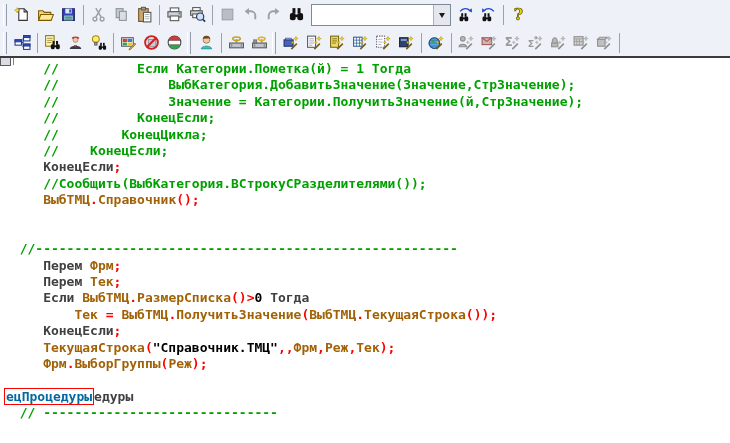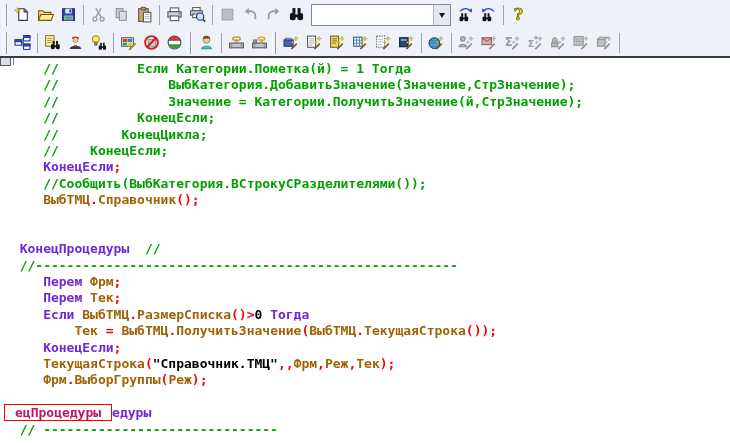--- a/index.html
+++ b/index.html
@@ -23,27 +23,27 @@
   .combo .arr{width:0;height:0;border:3px solid transparent;border-top:5px solid #1a1a1a;margin-top:4px}
 
   .editor{
     position:relative;background:#fff;height:382px;
     padding:3px 0 0 4px;
     font-family:"DejaVu Sans Mono","Liberation Mono",monospace;
     font-size:13px;font-weight:bold;
   }
   .code-line{height:16.4px;line-height:16.4px;white-space:pre}
   .tok-c{color:#00a000}
-  .tok-k{color:#6d28d9}
+  .tok-k{color:#404040}
   .tok-i{color:#a16207}
   .tok-p{color:#ff0000}
   .tok-s{color:#000000}
   .tok-w{color:#000000}
   .tok-ku{color:#ff0000;border-bottom:1px solid #ff0000}
-  .tok-box{color:#be185d;border:1px solid #ff0000;padding:0 10px}
+  .tok-box{color:#0369a1;border:1px solid #ff0000;padding:0 1px}
   .caret{display:inline-block;width:1px;height:13px;background:#000;vertical-align:-2px}
   .artifact-box{position:absolute;left:0;top:0;width:9px;height:7px;background:#d9dde6;border:1px solid #5a5a5a;border-top:none}
   .artifact-line{position:absolute;left:13px;top:0;width:1px;height:7px;background:#808080}
 </style>
 </head>
 <body>
 
 <div class="toolbars">
   <div class="tb-row" id="toolbar1">
       <div class="grip"></div>
@@ -497,21 +497,20 @@
       <div class="code-line"><span class="tok-c">     //              ВыбКатегория.ДобавитьЗначение(Значение,СтрЗначение);</span></div>
       <div class="code-line"><span class="tok-c">     //              Значение = Категории.ПолучитьЗначение(й,СтрЗначение);</span></div>
       <div class="code-line"><span class="tok-c">     //          КонецЕсли;</span></div>
       <div class="code-line"><span class="tok-c">     //        КонецЦикла;</span></div>
       <div class="code-line"><span class="tok-c">     //    КонецЕсли;</span></div>
       <div class="code-line"><span class="tok-w">     </span><span class="tok-k">КонецЕсли</span><span class="tok-p">;</span></div>
       <div class="code-line"><span class="tok-c">     //Сообщить(ВыбКатегория.ВСтрокуСРазделителями());</span></div>
       <div class="code-line"><span class="tok-w">     </span><span class="tok-i">ВыбТМЦ</span><span class="tok-p">.</span><span class="tok-i">Справочник</span><span class="tok-p">();</span></div>
       <div class="code-line"></div>
       <div class="code-line"></div>
-      <div class="code-line"><span class="tok-w">  </span><span class="tok-k">КонецПроцедуры</span><span class="tok-w">  </span><span class="tok-c">//</span></div>
       <div class="code-line"><span class="tok-w">  </span><span class="tok-c">//------------------------------------------------------</span></div>
       <div class="code-line"><span class="tok-w">     </span><span class="tok-k">Перем</span><span class="tok-w"> </span><span class="tok-i">Фрм</span><span class="tok-p">;</span></div>
       <div class="code-line"><span class="tok-w">     </span><span class="tok-k">Перем</span><span class="tok-w"> </span><span class="tok-i">Тек</span><span class="tok-p">;</span></div>
       <div class="code-line"><span class="tok-w">     </span><span class="tok-k">Если</span><span class="tok-w"> </span><span class="tok-i">ВыбТМЦ</span><span class="tok-p">.</span><span class="tok-i">РазмерСписка</span><span class="tok-p">()&gt;</span><span class="tok-s">0</span><span class="tok-w"> </span><span class="tok-k">Тогда</span></div>
       <div class="code-line"><span class="tok-w">         </span><span class="tok-i">Тек</span><span class="tok-w"> </span><span class="tok-p">=</span><span class="tok-w"> </span><span class="tok-i">ВыбТМЦ</span><span class="tok-p">.</span><span class="tok-i">ПолучитьЗначение</span><span class="tok-p">(</span><span class="tok-i">ВыбТМЦ</span><span class="tok-p">.</span><span class="tok-i">ТекущаяСтрока</span><span class="tok-p">());</span></div>
       <div class="code-line"><span class="tok-w">     </span><span class="tok-k">КонецЕсли</span><span class="tok-p">;</span></div>
       <div class="code-line"><span class="tok-w">     </span><span class="tok-i">ТекущаяСтрока</span><span class="tok-p">(</span><span class="tok-s">"Справочник.ТМЦ"</span><span class="tok-p">,,</span><span class="tok-i">Фрм</span><span class="tok-p">,</span><span class="tok-i">Реж</span><span class="tok-p">,</span><span class="tok-i">Тек</span><span class="tok-p">);</span></div>
       <div class="code-line"><span class="tok-w">     </span><span class="tok-i">Фрм</span><span class="tok-p">.</span><span class="tok-i">ВыборГруппы</span><span class="tok-p">(</span><span class="tok-i">Реж</span><span class="tok-p">);</span></div>
       <div class="code-line"></div>
       <div class="code-line"><span class="tok-box">ецПроцедуры</span><span class="tok-k">едуры</span></div>

